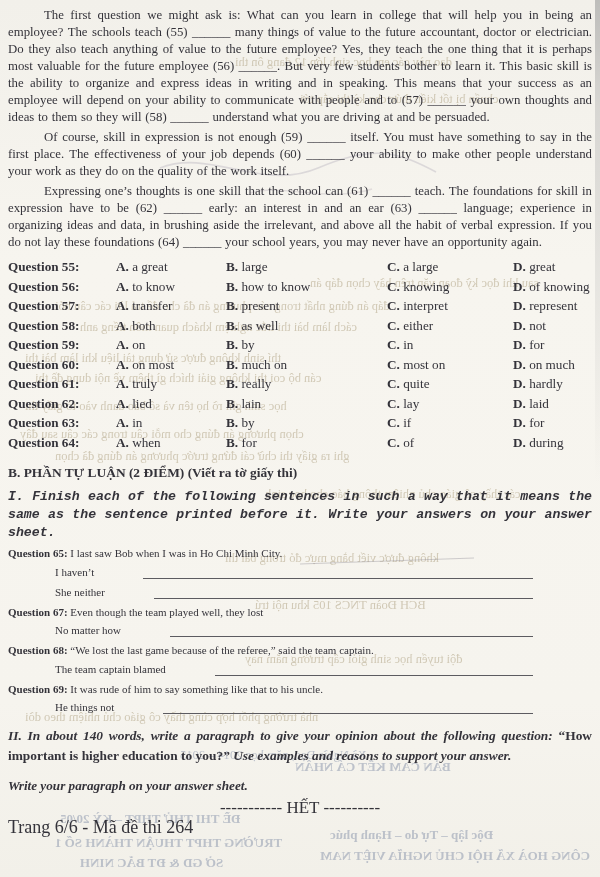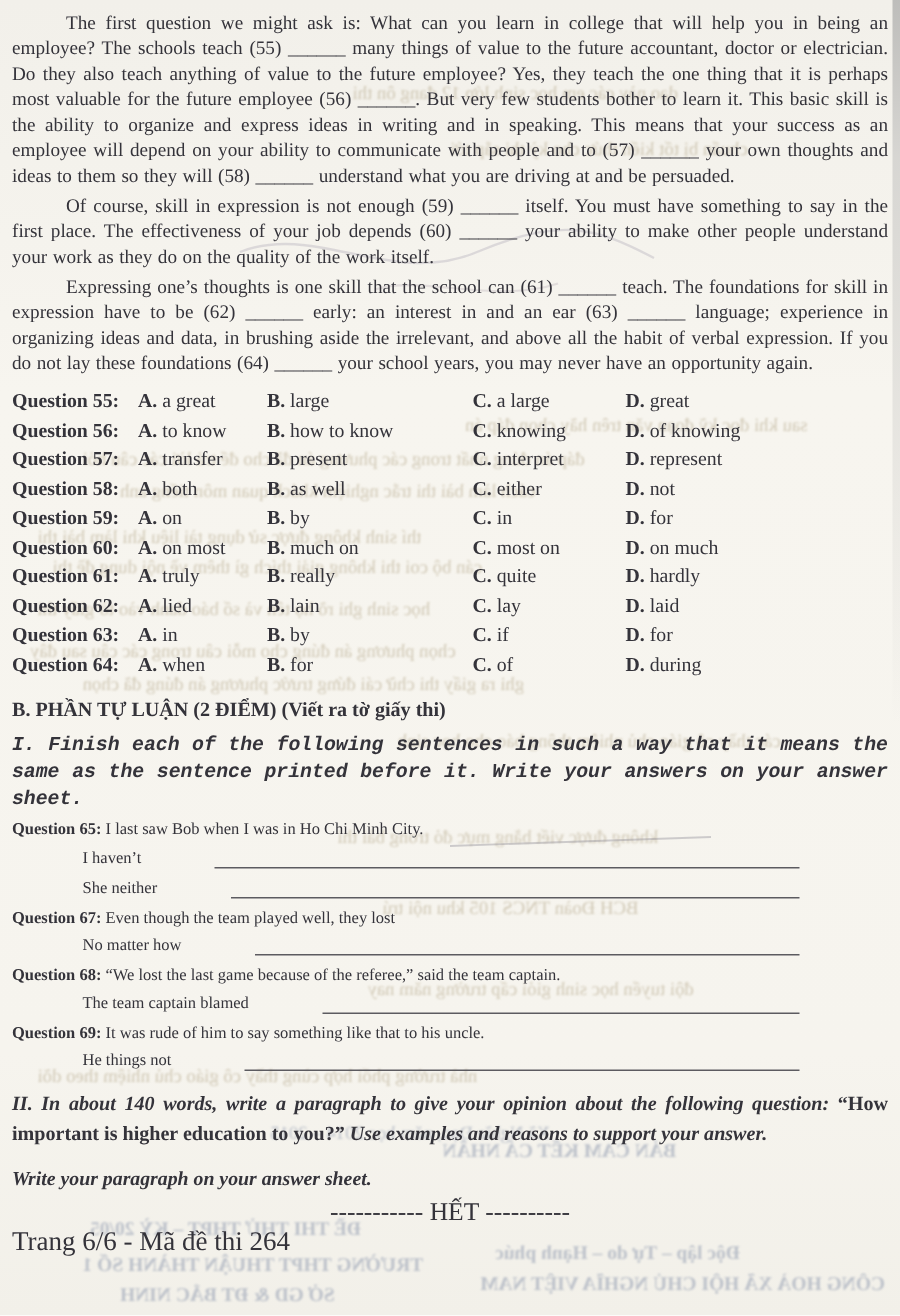--- a/index.html
+++ b/index.html
@@ -48,20 +48,21 @@
     margin:0; text-indent:36px; text-align:justify;
     line-height:17px; word-spacing:0.5px;
   }
   p.para + p.para { margin-top:3px; }
 
   .mcq { margin-top:6px; font-size:13.2px; }
   .qrow {
     display:grid;
     grid-template-columns: 84px 86px 137px 102px auto;
     line-height:19.5px;
+    gap:24px;
   }
   .qlabel { font-weight:bold; }
   .opt .ol { font-weight:bold; }
 
   .b-header { margin-top:12px; font-weight:bold; font-size:13.4px; line-height:18px; }
 
   .instruction {
     margin:6px 0 0 0; font-weight:bold; font-style:italic;
     text-align:justify; line-height:18px; font-size:13.2px;font-family:Liberation Mono, monospace;
   }

